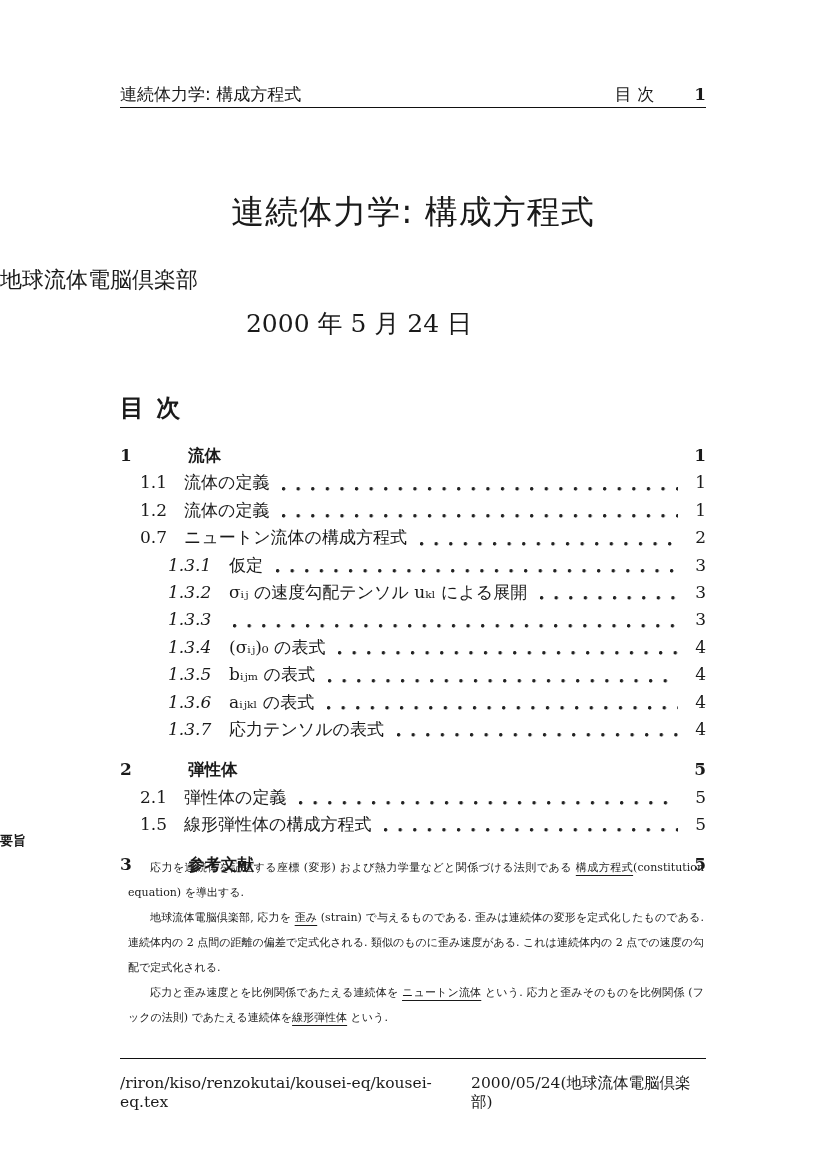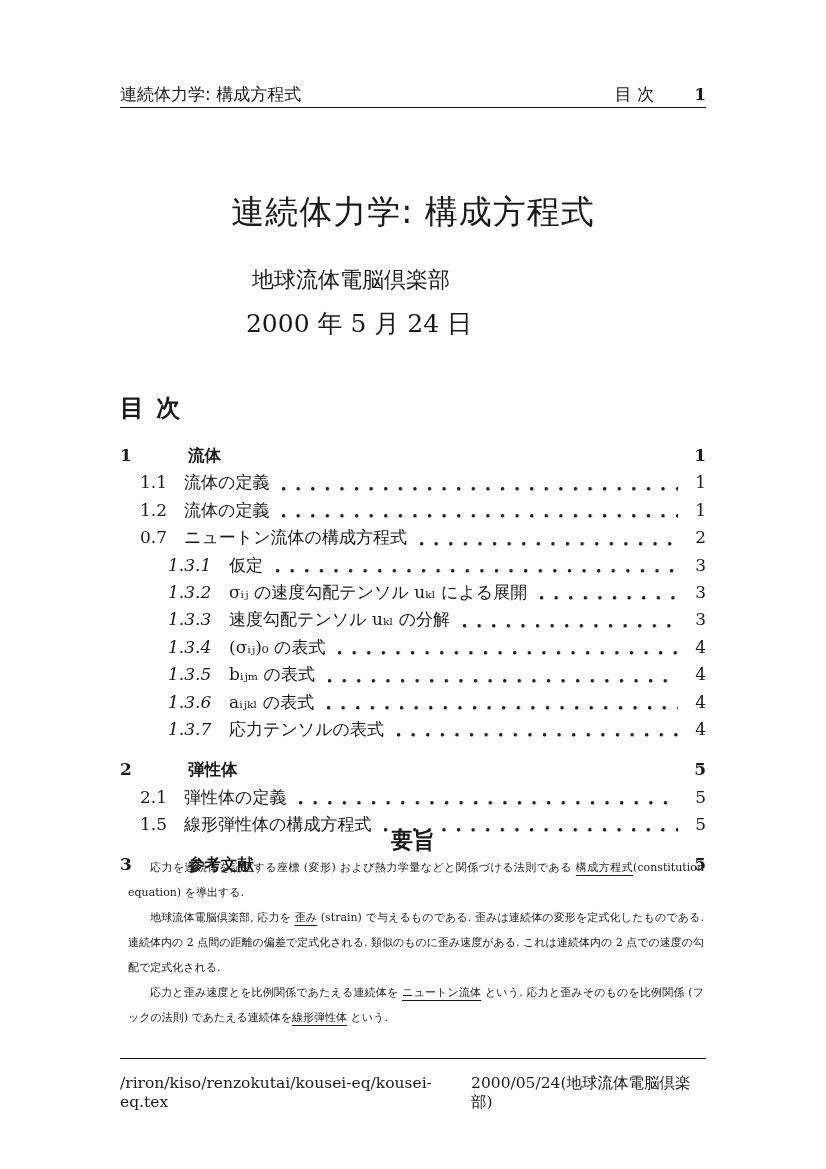--- a/index.html
+++ b/index.html
@@ -31,21 +31,21 @@
   .running-header .hdr-page{font-family:var(--serif);font-weight:bold;font-size:17px;}
 
   
   .doc-title{
     position:absolute;top:192px;left:0;width:826px;
     text-align:center;font-family:var(--sans);
     font-size:33px;line-height:40px;letter-spacing:1px;
   }
   .doc-author{
     position:absolute;top:267px;left:0;width:702px;
-    text-align:center;font-family:var(--serif);
+    font-family:var(--serif);
     font-size:22px;line-height:26px;
   }
   .doc-date{
     position:absolute;top:309px;left:0;width:718px;
     text-align:center;font-family:var(--serif);
     font-size:25px;line-height:30px;
   }
 
   
   .toc-heading{
@@ -79,22 +79,22 @@
     background-image:radial-gradient(circle at 1.6px 1.8px,#222 1.4px,transparent 2.1px);
     background-size:14.6px 4px;
     background-repeat:repeat-x;
   }
   .toc-gap{flex:1 1 auto;}
   .toc-page{min-width:18px;text-align:right;font-family:var(--serif);}
 
   
   .abstract-heading{
     position:absolute;top:831px;left:0;width:826px;
-    text-align:center;font-family:var(--sans);
-    font-weight:bold;font-size:22px;line-height:20px;
+    font-family:var(--sans);
+    font-weight:bold;font-size:13px;line-height:20px;
   }
   .abstract-body{
     position:absolute;top:855px;left:128px;width:576px;
     font-size:11px;line-height:25px;
     text-align:justify;
   }
   .abs-p{margin:0;text-indent:2em;}
   .abs-p .u{text-decoration:underline;text-underline-offset:3.5px;}
 
   
@@ -157,21 +157,20 @@
       <span class="toc-page">3</span>
     </div>
       <div class="toc-row lv3">
       <span class="toc-num">1.3.2</span>
       <span class="toc-title">σᵢⱼ の速度勾配テンソル uₖₗ による展開</span>
       <span class="toc-leader"></span>
       <span class="toc-page">3</span>
     </div>
       <div class="toc-row lv3">
       <span class="toc-num">1.3.3</span>
-      <span class="toc-title">速度勾配テンソル uₖₗ の分解</span>
       <span class="toc-leader"></span>
       <span class="toc-page">3</span>
     </div>
       <div class="toc-row lv3">
       <span class="toc-num">1.3.4</span>
       <span class="toc-title">(σᵢⱼ)₀ の表式</span>
       <span class="toc-leader"></span>
       <span class="toc-page">4</span>
     </div>
       <div class="toc-row lv3">

